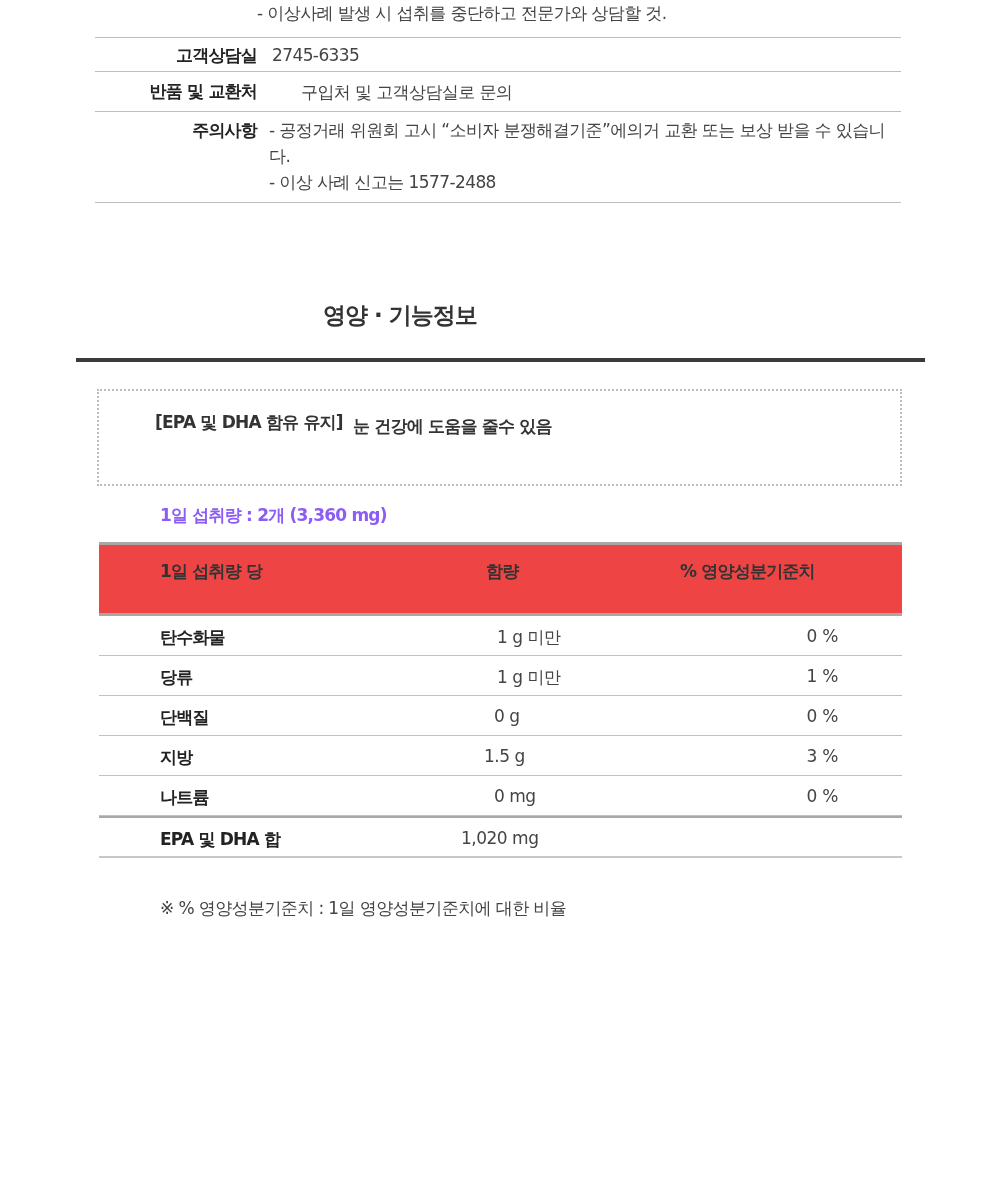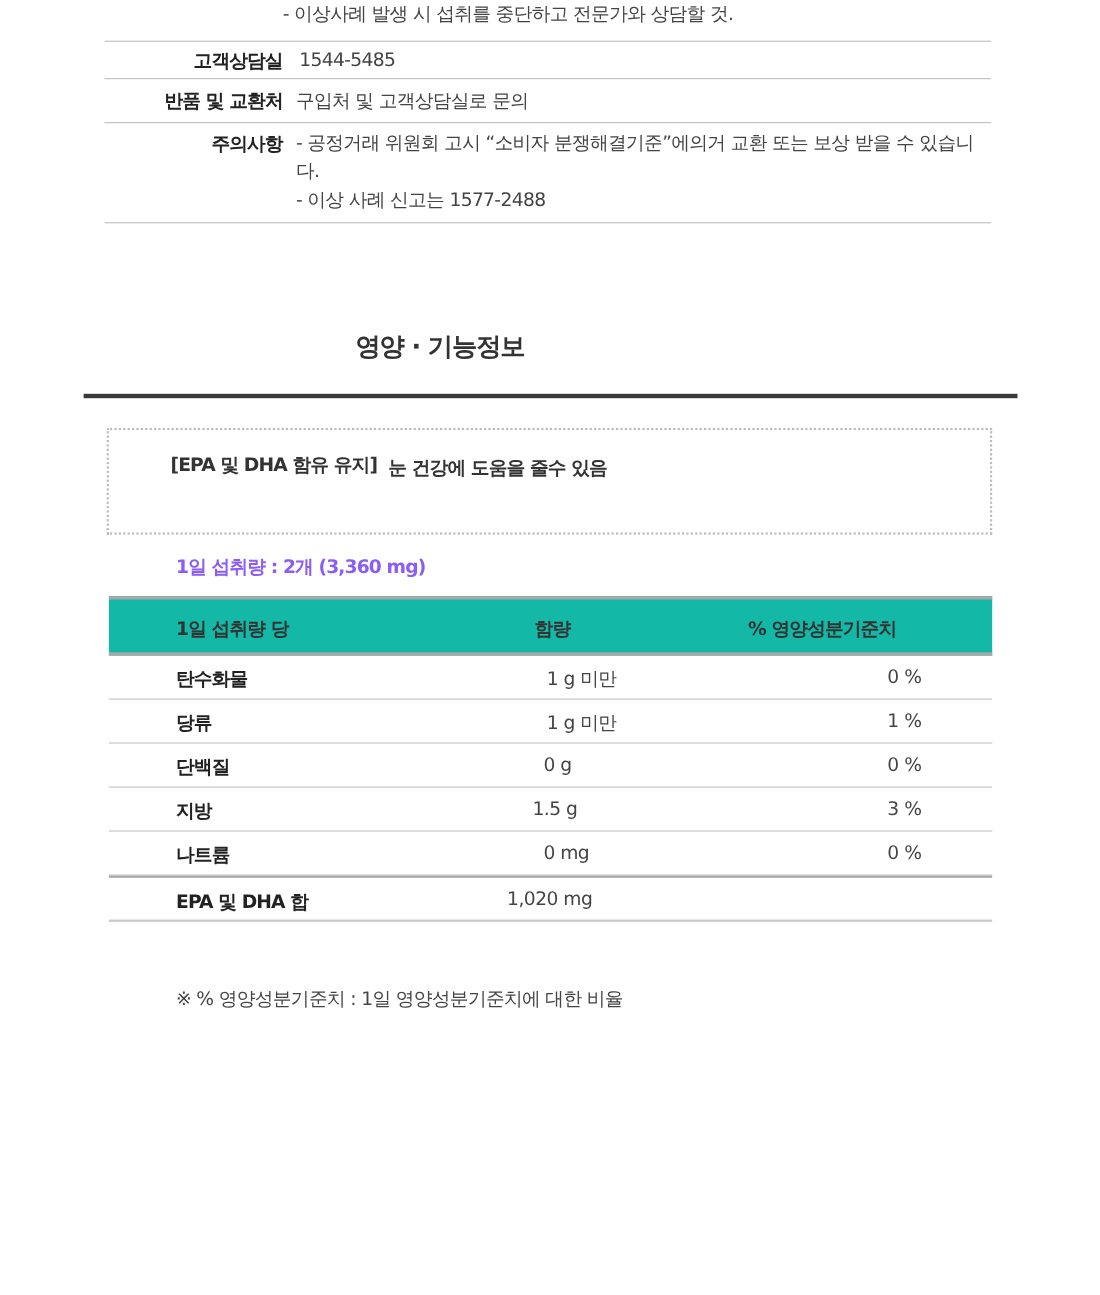--- a/index.html
+++ b/index.html
@@ -42,21 +42,21 @@
   }
   .info-value {
     flex: 1;
     font-size: 17px;
     color: #444;
     letter-spacing: -0.6px;
   }
   .info-value .line { display: block; line-height: 26px; }
   .row-h1 { height: 34px; }
   .row-h1 .info-value { padding-top: 4px; padding-left: 15px; }
-  .row-h2 { height: 40px; }
+  .row-h2 { height: 40px; gap: 32px; }
   .row-h2 .info-label { padding-top: 8px; }
   .row-h2 .info-value { padding-top: 7px; padding-left: 12px; }
   .row-h3 { height: 92px; gap: 12px; }
   .row-h3 .info-label { padding-top: 7px; }
   .row-h3 .info-value { padding-top: 5px; }
 
   
   .section-title {
     position: absolute;
     top: 300px;
@@ -119,22 +119,22 @@
   }
 
   
   .nutri-table {
     position: absolute;
     left: 99px;
     top: 542px;
     width: 803px;
   }
   .nutri-head {
-    height: 54px;
-    background: #14b8a6;
+    height: 74px;
+    background: #ef4444;
     border-top: 3px solid #a8a8a8;
     border-bottom: 3px solid #a8a8a8;
     position: relative;
     font-size: 17px;
     font-weight: bold;
     color: #333;
     letter-spacing: -0.8px;
   }
   .nutri-head span { position: absolute; top: 15px; }
   .h-col1 { left: 61px; }
@@ -183,21 +183,21 @@
 </style>
 </head>
 <body>
 
 <div class="info-table">
   <div class="info-lead">- 이상사례 발생 시 섭취를 중단하고 전문가와 상담할 것.</div>
 
   <div class="info-row row-h1">
     <div class="info-label">고객상담실</div>
     <div class="info-value">
-      <span class="line">1544-5485</span>
+      <span class="line">2745-6335</span>
     </div>
   </div>
 
   <div class="info-row row-h2">
     <div class="info-label">반품 및 교환처</div>
     <div class="info-value">
       <span class="line">구입처 및 고객상담실로 문의</span>
     </div>
   </div>
 

